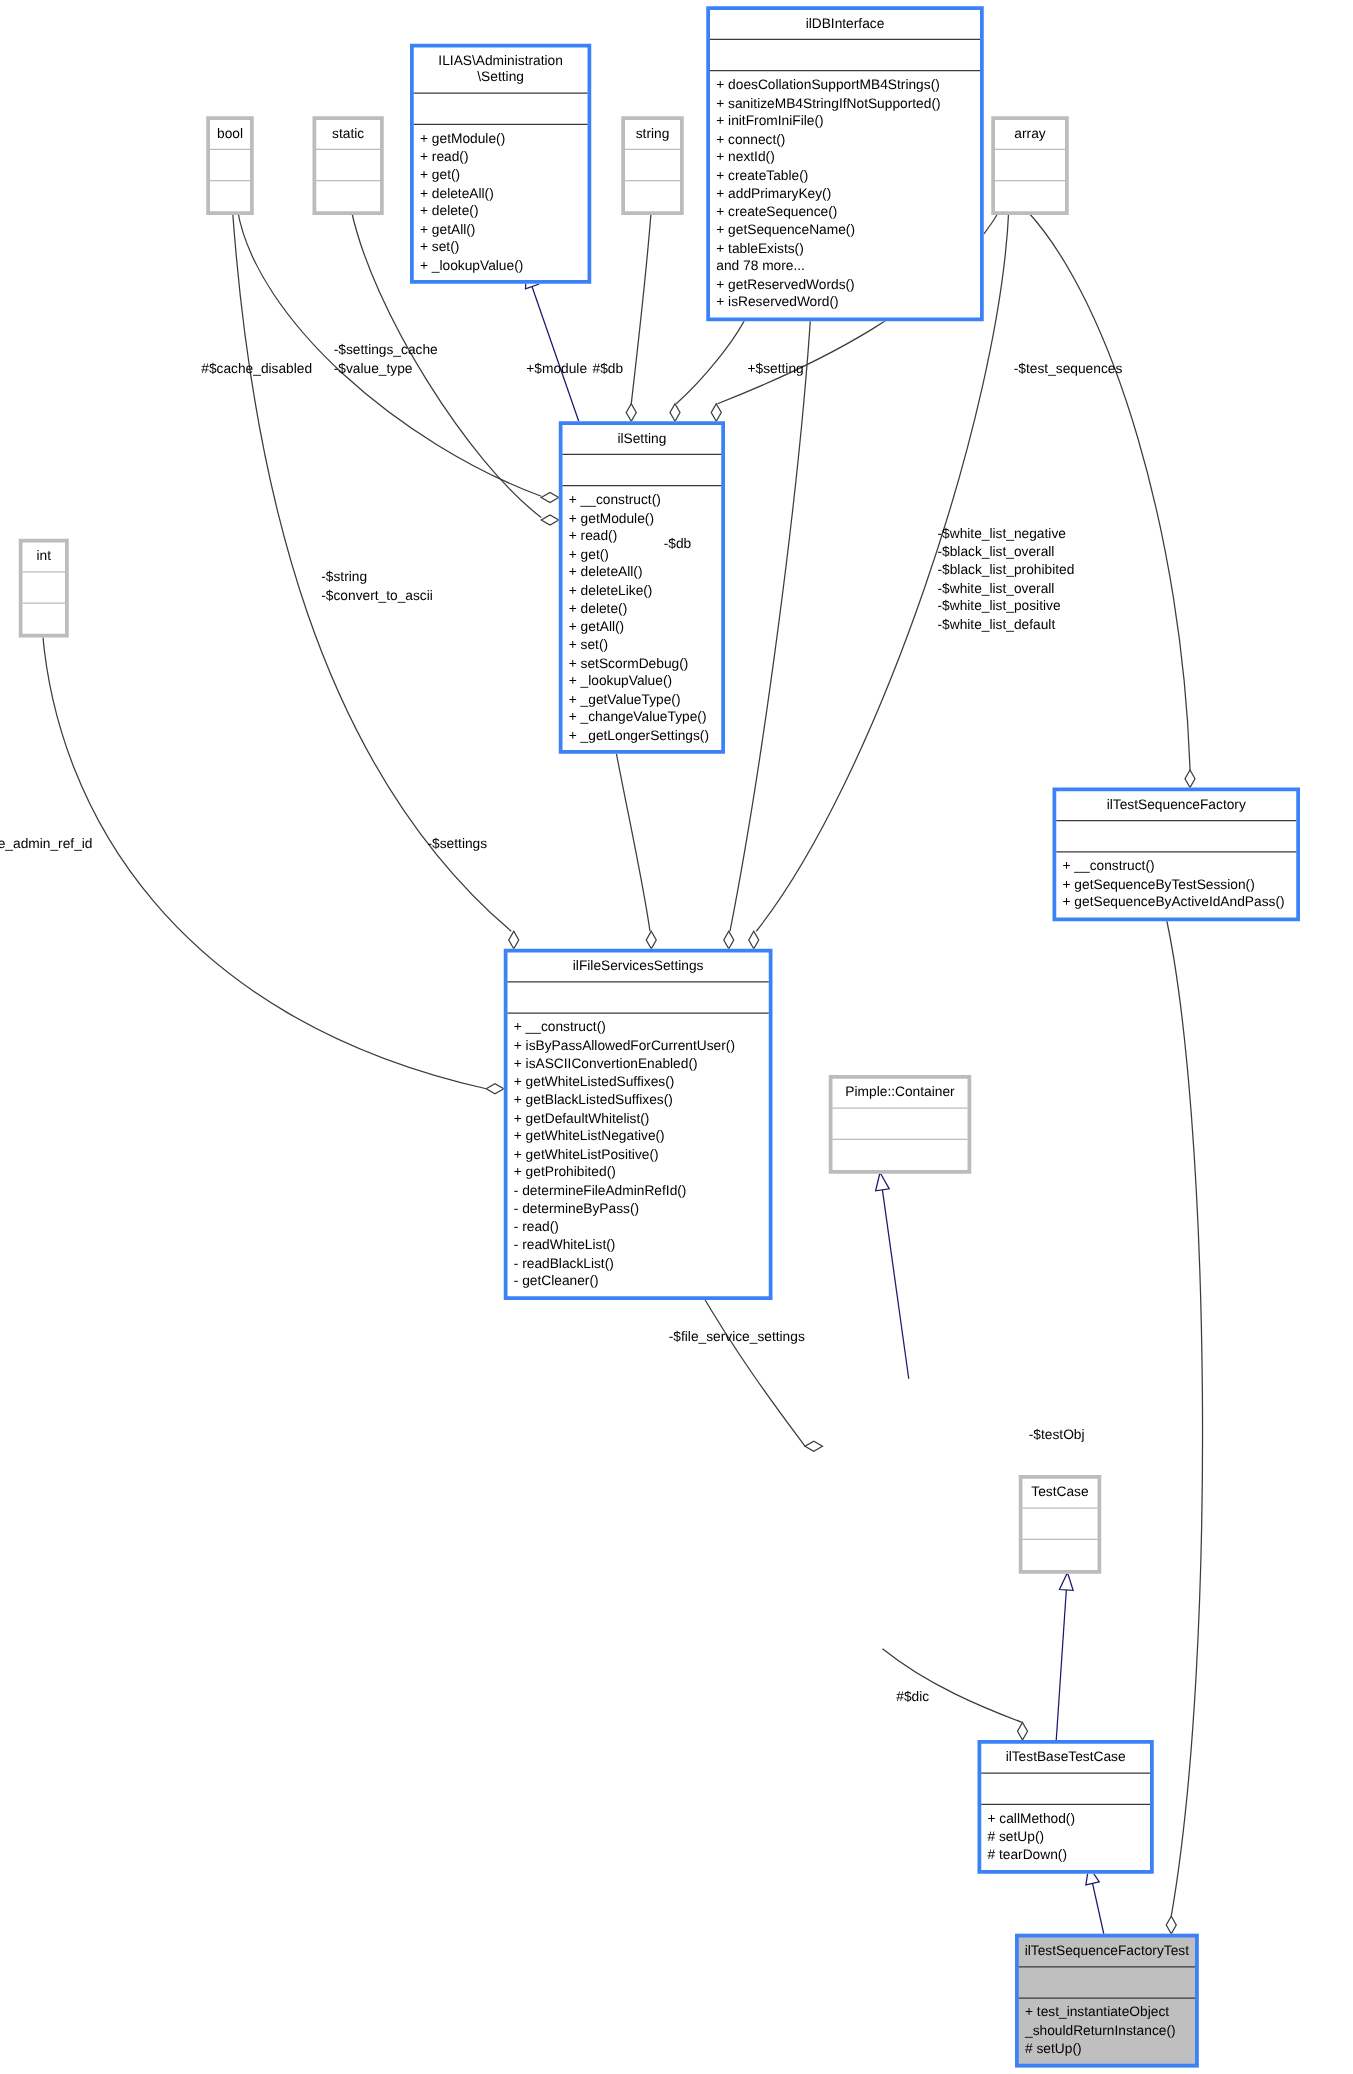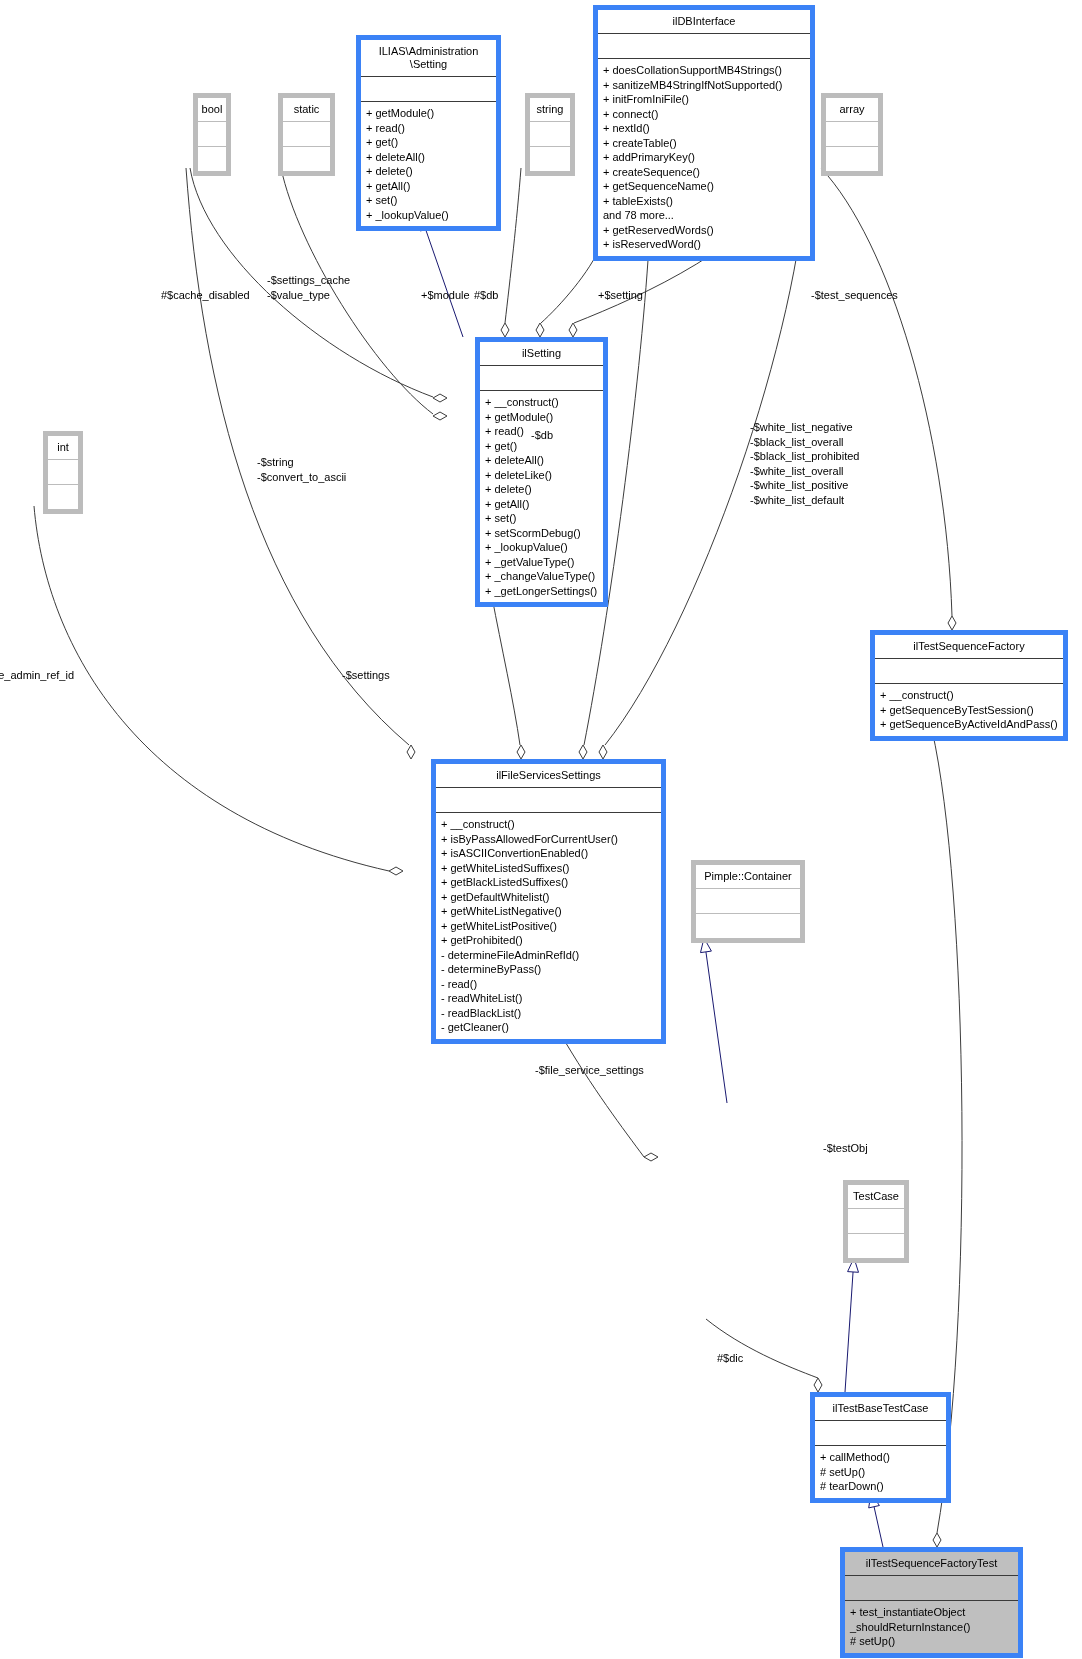--- a/index.html
+++ b/index.html
@@ -1,20 +1,20 @@
 <!DOCTYPE html>
 <html><head>
 <meta charset="utf-8">
 <style>
   html,body{margin:0;padding:0;background:#ffffff;}
   #canvas{position:relative;width:1082px;height:1659px;background:#ffffff;
           font-family:"Liberation Sans",sans-serif;color:#000;}
   #edges{position:absolute;left:0;top:0;}
-  .uml-box{position:absolute;background:#ffffff;border:5px solid #3b82f6;
-           box-sizing:border-box;font-size:11px;color:#000;margin-left:28px;}
+  .uml-box{position:absolute;background:#ffffff;border:3px solid #3b82f6;
+           box-sizing:border-box;font-size:11px;color:#000;}
   .uml-box .t{border-bottom:1px solid #3a3a3a;text-align:center;
               padding:5px 3px;line-height:13px;white-space:pre-line;}
   .uml-box .a{height:24px;border-bottom:1px solid #3a3a3a;}
   .uml-box .a.last{border-bottom:none;}
   .uml-box .m{padding:4px 2px 4px 5px;line-height:14.5px;white-space:pre;text-align:left;}
   .uml-box.external{border-color:#bcbcbc;}
   .uml-box.external .t{border-color:#bcbcbc;}
   .uml-box.external .a{border-color:#bcbcbc;}
   .uml-box.highlight{background:#bfbfbf;}
   .edge-label{position:absolute;font-size:11px;line-height:14.5px;text-align:left;
@@ -128,21 +128,21 @@
 + deleteLike()
 + delete()
 + getAll()
 + set()
 + setScormDebug()
 + _lookupValue()
 + _getValueType()
 + _changeValueType()
 + _getLongerSettings()</div>
     </div>
-    <div class="uml-box normal" style="left: 403px; top: 759px; width: 235px;">
+    <div class="uml-box normal" style="left: 403px; top: 759px; width: 215px;">
       <div class="t">ilFileServicesSettings</div>
       <div class="a"></div>
       <div class="m">+ __construct()
 + isByPassAllowedForCurrentUser()
 + isASCIIConvertionEnabled()
 + getWhiteListedSuffixes()
 + getBlackListedSuffixes()
 + getDefaultWhitelist()
 + getWhiteListNegative()
 + getWhiteListPositive()
@@ -171,21 +171,21 @@
 + getSequenceByTestSession()
 + getSequenceByActiveIdAndPass()</div>
     </div>
     <div class="uml-box normal" style="left: 782px; top: 1392px; width: 141px;">
       <div class="t">ilTestBaseTestCase</div>
       <div class="a"></div>
       <div class="m">+ callMethod()
 # setUp()
 # tearDown()</div>
     </div>
-    <div class="uml-box highlight" style="left: 812px; top: 1547px; width: 183px;">
+    <div class="uml-box highlight" style="left: 812px; top: 1547px; width: 147px;">
       <div class="t">ilTestSequenceFactoryTest</div>
       <div class="a"></div>
       <div class="m">+ test_instantiateObject
 _shouldReturnInstance()
 # setUp()</div>
     </div>
     <div class="edge-label" style="left: 161px; top: 288px;">#$cache_disabled</div>
     <div class="edge-label" style="left: 267px; top: 273px;">-$settings_cache
 -$value_type</div>
     <div class="edge-label" style="left: 421px; top: 288px;">+$module</div>

